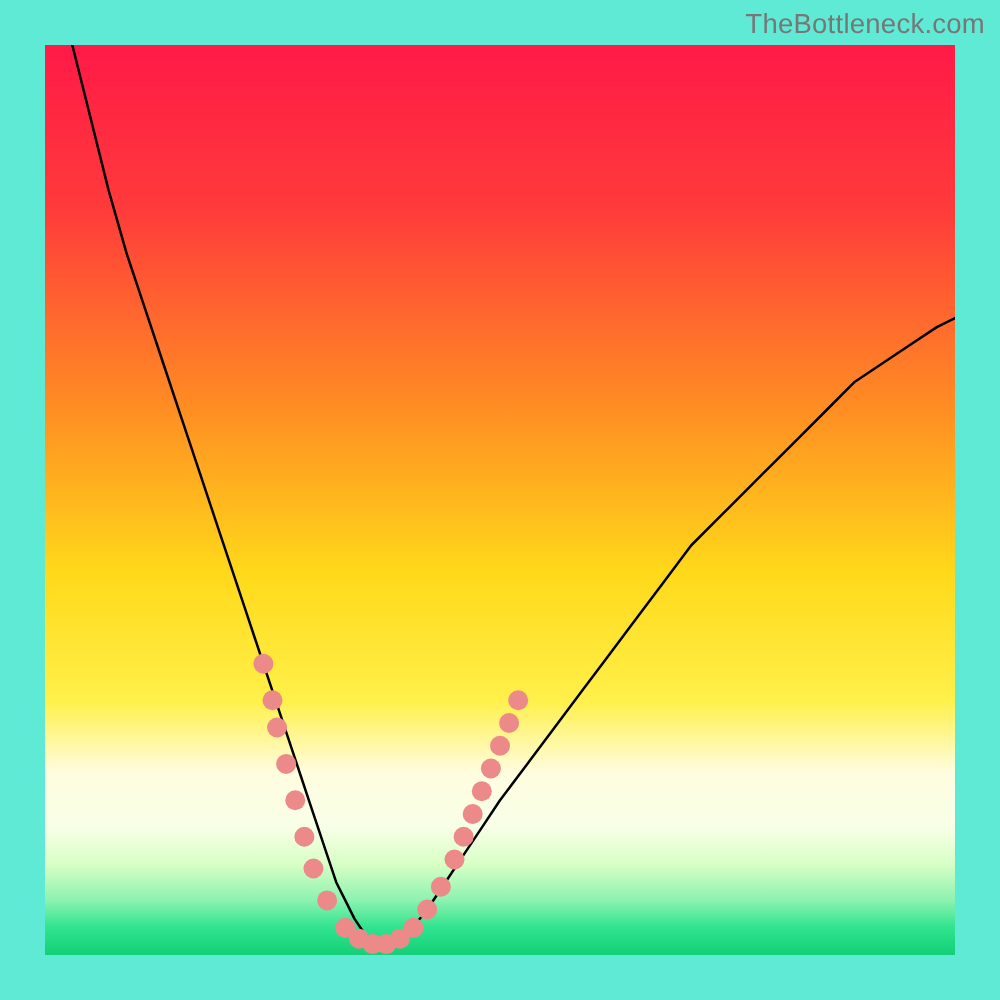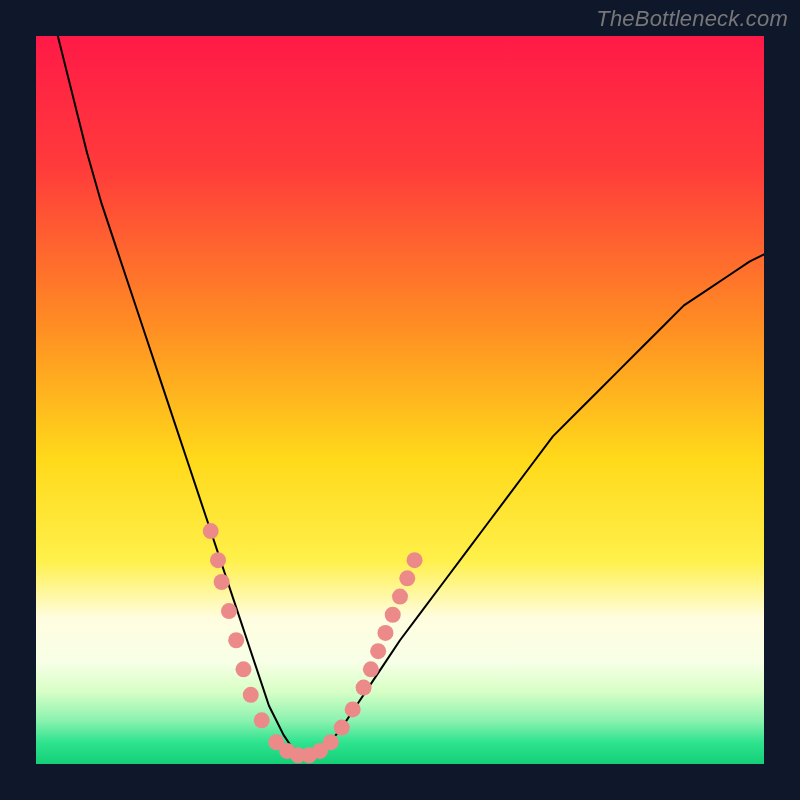--- a/index.html
+++ b/index.html
@@ -9,22 +9,21 @@
     height: 800px;
     background: #000;
     font-family: Arial, Helvetica, sans-serif;
   }
   .frame {
     position: absolute;
     left: 0;
     top: 0;
     width: 800px;
     height: 800px;
-    background: #0f172a;
-    font-style: italic;
+    background: #5eead4;
   }
   .plot {
     position: absolute;
     left: 36px;
     top: 36px;
     width: 728px;
     height: 728px;
     overflow: hidden;
   }
   .watermark {

